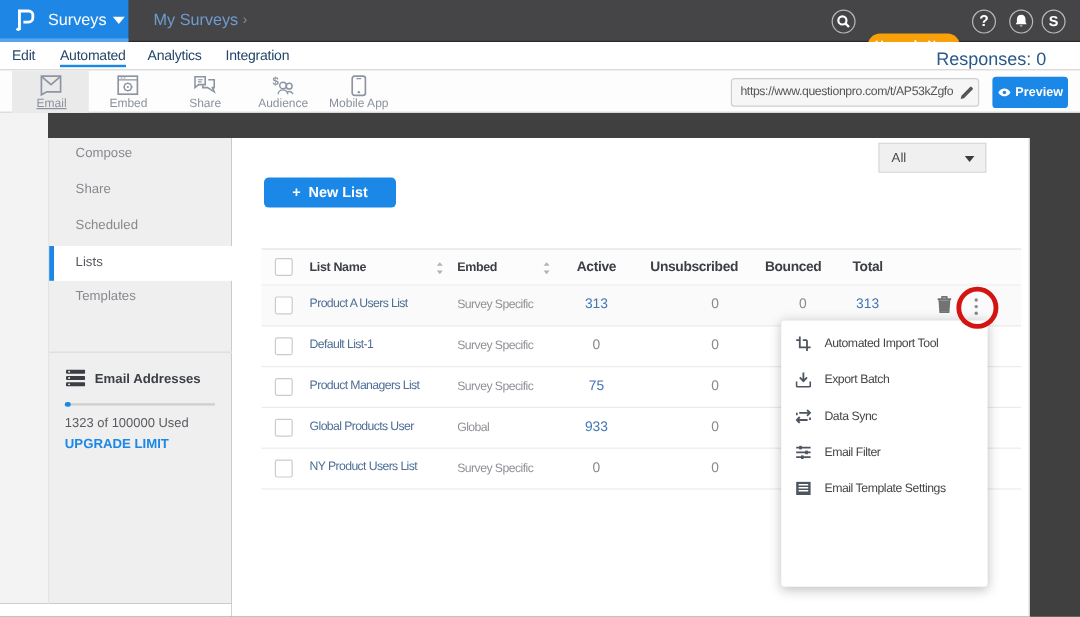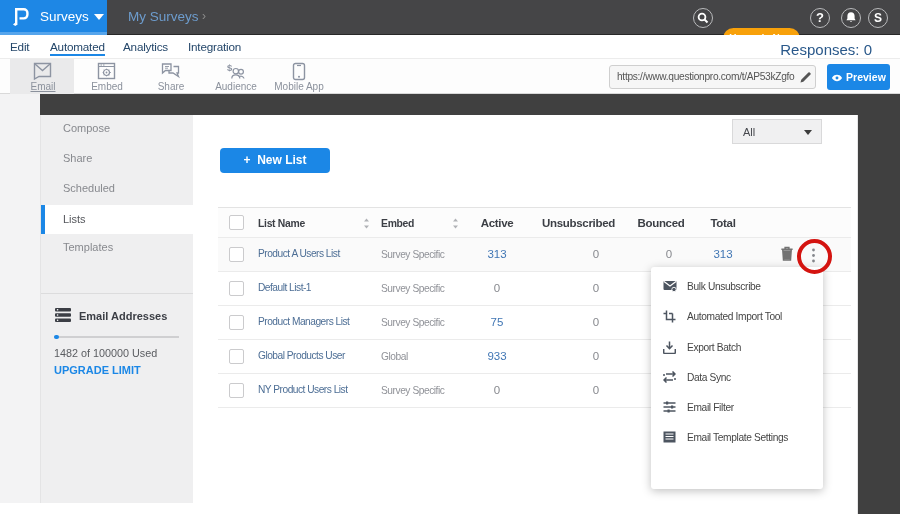--- a/index.html
+++ b/index.html
@@ -181,21 +181,21 @@
         <rect x="0" y="5.3" width="16" height="3.4" rx="1" fill="#3b3e45"></rect>
         <rect x="0" y="10.6" width="16" height="3.4" rx="1" fill="#3b3e45"></rect>
       <circle cx="2.6" cy="1.7" r="0.8" fill="#fff"></circle>
         <circle cx="2.6" cy="7" r="0.8" fill="#fff"></circle>
         <circle cx="2.6" cy="12.3" r="0.8" fill="#fff"></circle>
     </svg>
     <div id="emailAddr">Email Addresses</div>
     <div id="progress">
         <i></i>
       </div>
-    <div id="usedTxt">1482 of 100000 Used</div>
+    <div id="usedTxt">1323 of 100000 Used</div>
     <div id="upgLimit">UPGRADE LIMIT</div>
   </div>
   <div id="botstrip"></div>
 
   <div id="card">
     <div id="allSel"><b>All</b><span id="allCaret"></span></div>
     <div id="newListBtn">+&nbsp; New List</div>
 
     <div id="tbl">
       <div class="trow" id="thead">
@@ -261,28 +261,20 @@
         <span class="nameTxt" style="top:10px;">NY Product Users List</span>
         <span class="typeTxt" style="top:11px;">Survey Specific</span>
         <span class="numc grey" style="left:249px; top:10px;">0</span>
         <span class="numc grey" style="left:348px; top:10px; width:60px;">0</span>
       </div>
     </div>
   </div>
 
   <div id="menu">
     <div class="mItem">
-      <svg class="mIcon" width="14" height="12" viewBox="0 0 14 12">
-          <rect x="0.5" y="1" width="13" height="9" rx="1" fill="#4d5560"></rect>
-          <path d="M1 1.5 L7 6 L13 1.5" fill="none" stroke="#fff" stroke-width="1.2"></path>
-          <circle cx="11" cy="9.5" r="2.2" fill="#4d5560" stroke="#fff" stroke-width="0.9"></circle>
-        </svg>
-      <span class="mLbl">Bulk Unsubscribe</span>
-    </div>
-    <div class="mItem">
       <svg class="mIcon" width="13" height="13" viewBox="0 0 13 13">
           <path d="M3.5 0.5 v9 h9" fill="none" stroke="#4d5560" stroke-width="1.5"></path>
           <path d="M0.5 3.5 h3 M9.5 3.5 v6 M9.5 3.5 h-3.5 M9.5 10 v2.5" fill="none" stroke="#4d5560" stroke-width="1.5"></path>
         </svg>
       <span class="mLbl">Automated Import Tool</span>
     </div>
     <div class="mItem">
       <svg class="mIcon" width="13" height="13" viewBox="0 0 13 13">
           <path d="M6.5 0.5 v7 M3.5 4.5 l3 3.2 l3 -3.2" fill="none" stroke="#4d5560" stroke-width="1.5"></path>
           <path d="M0.7 8 v3.5 a1 1 0 0 0 1 1 h9.6 a1 1 0 0 0 1 -1 V8" fill="none" stroke="#4d5560" stroke-width="1.5"></path>

